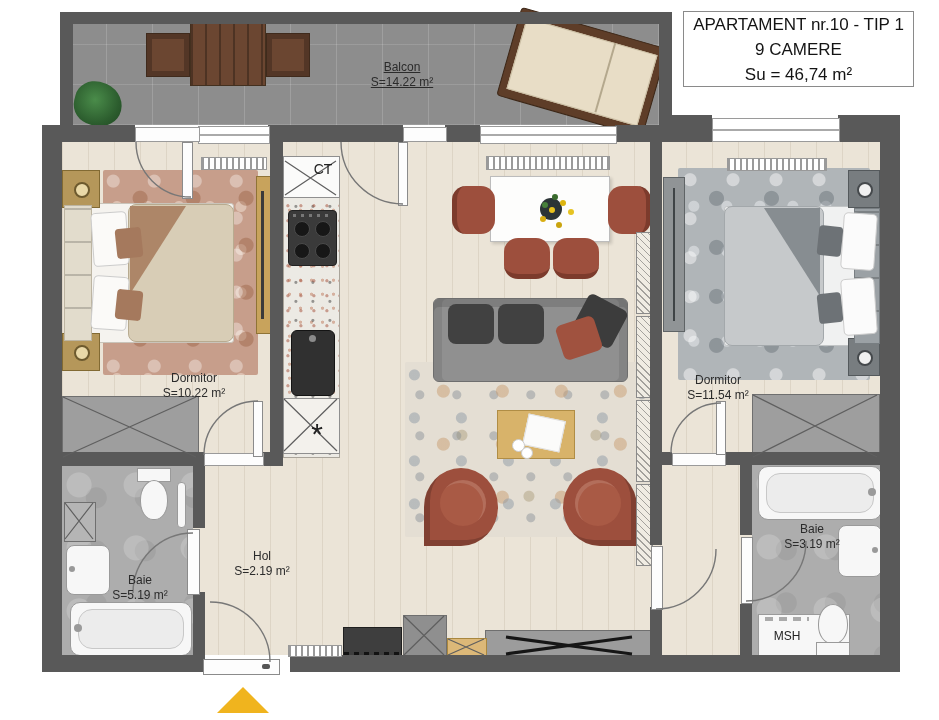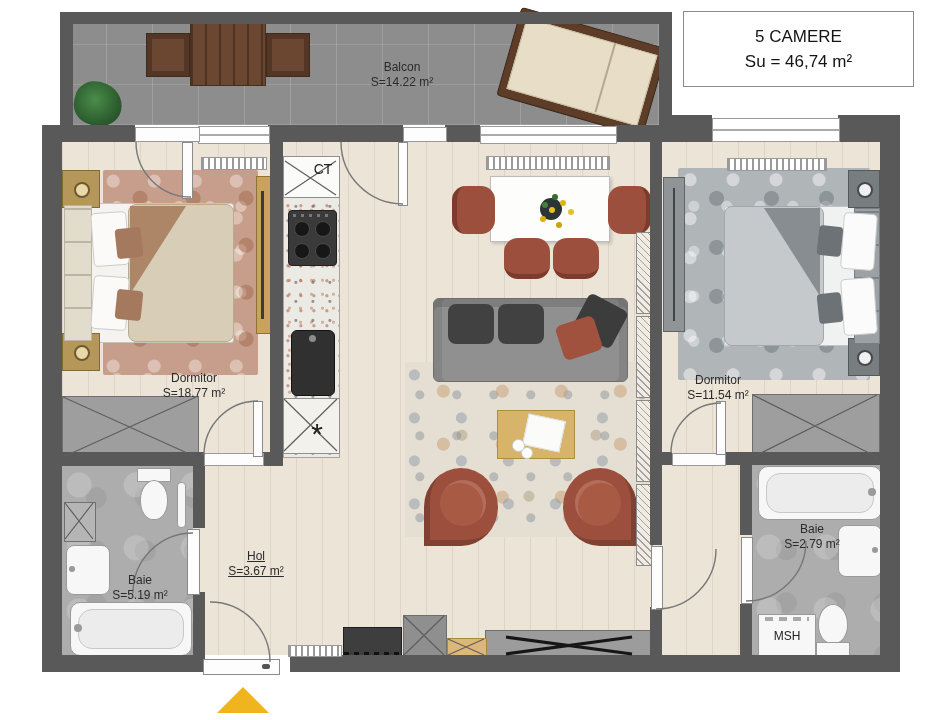--- a/index.html
+++ b/index.html
@@ -147,21 +147,21 @@
     <div class="abs" style="left:3px;top:21px;width:8px;height:8px;border-radius:50%;background:#9a9a9a;"></div>
   </div>
 
   <div class="white-fixture" style="left:758px;top:466px;width:122px;height:52px;border-radius:10px;">
     <div class="abs" style="left:7px;top:6px;width:106px;height:38px;background:#ececec;border:1px solid #c8c8c8;border-radius:14px;"></div>
     <div class="abs" style="left:109px;top:21px;width:8px;height:8px;border-radius:50%;background:#9a9a9a;"></div>
   </div>
   <div class="white-fixture" style="left:838px;top:525px;width:42px;height:50px;border-radius:8px;">
     <div class="abs" style="left:33px;top:21px;width:6px;height:6px;border-radius:50%;background:#999;"></div>
   </div>
-  <div class="white-fixture" style="left:758px;top:614px;width:56px;height:40px;">
+  <div class="white-fixture" style="left:758px;top:614px;width:56px;height:40px;padding-left:34px;">
     <div class="abs" style="left:6px;top:2px;width:44px;height:4px;background:repeating-linear-gradient(90deg,#aaa 0 8px,transparent 8px 14px);"></div>
     <div class="lbl abs" style="left:0;top:14px;width:56px;font-size:12px;color:#222;">MSH</div>
   </div>
   <div class="white-fixture" style="left:818px;top:604px;width:28px;height:38px;border-radius:50% 50% 46% 46%;"></div>
   <div class="white-fixture" style="left:816px;top:642px;width:32px;height:12px;"></div>
 
   <div class="wall" style="left:60px;top:12px;width:612px;height:12px;"></div>
   <div class="wall" style="left:60px;top:12px;width:13px;height:113px;"></div>
   <div class="wall" style="left:659px;top:12px;width:13px;height:113px;"></div>
   <div class="wall" style="left:42px;top:125px;width:93px;height:17px;"></div>
@@ -228,45 +228,46 @@
       <path d="M753 395 L877 457 M753 457 L877 395"></path>
       <path d="M404 616 L444 655 M404 655 L444 616"></path>
       <path d="M448 639 L484 655 M448 655 L484 639"></path>
       <path d="M65 503 L93 539 M65 539 L93 503"></path>
     </g>
     <g stroke="#161616" stroke-width="3.2">
       <path d="M506 637 L632 654 M506 654 L632 637"></path>
     </g>
   </svg>
 
-  <div class="lbl" style="left:322px;top:60px;width:160px;">
+  <div class="lbl" style="left:322px;top:60px;width:160px;text-decoration:underline;">
     <div>Balcon</div>
     <div>S=14.22 m²</div>
   </div>
   <div class="lbl" style="left:114px;top:371px;width:160px;">
     <div>Dormitor</div>
-    <div>S=18.77 m²</div>
+    <div>S=10.22 m²</div>
   </div>
   <div class="lbl" style="left:638px;top:373px;width:160px;">
     <div>Dormitor</div>
     <div>S=11.54 m²</div>
   </div>
   <div class="lbl" style="left:60px;top:573px;width:160px;">
     <div>Baie</div>
     <div>S=5.19 m²</div>
   </div>
-  <div class="lbl" style="left:176px;top:549px;width:160px;text-decoration:underline;">
+  <div class="lbl" style="left:182px;top:549px;width:160px;">
     <div>Hol</div>
-    <div>S=3.67 m²</div>
+    <div>S=2.19 m²</div>
   </div>
   <div class="lbl" style="left:732px;top:522px;width:160px;">
     <div>Baie</div>
-    <div>S=2.79 m²</div>
+    <div>S=3.19 m²</div>
   </div>
 
   <div class="titlebox">
-    <div>5 CAMERE</div>
+    <div>APARTAMENT nr.10 - TIP 1</div>
+    <div>9 CAMERE</div>
     <div>Su = 46,74 m²</div>
   </div>
 
   <div class="abs" style="left:217px;top:687px;width:0;height:0;border-left:26px solid transparent;border-right:26px solid transparent;border-bottom:26px solid #f0b41e;z-index:60;"></div>
 
 </div>
 
 </body></html>

